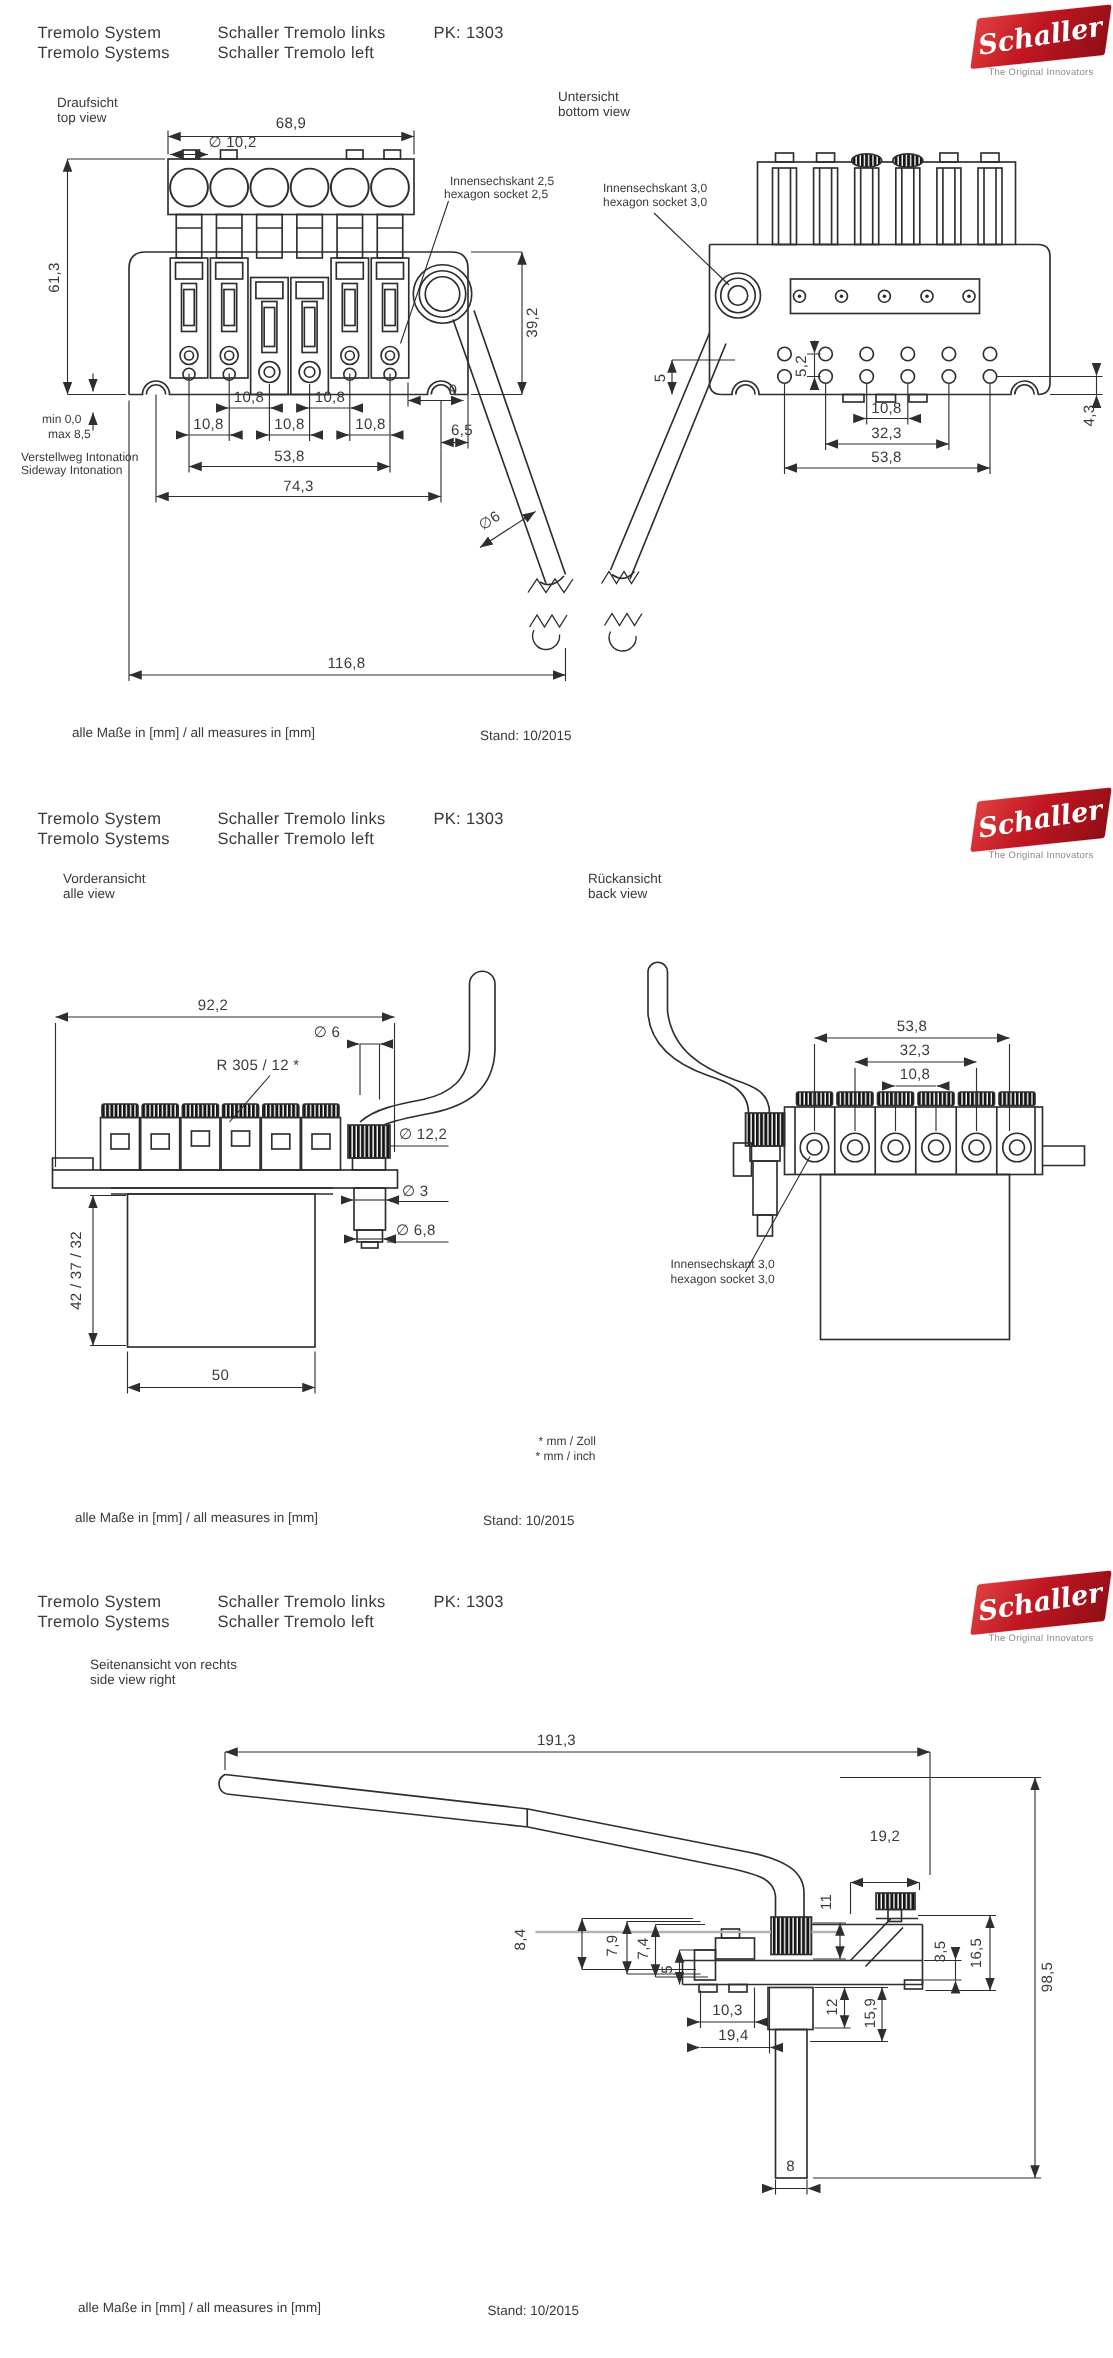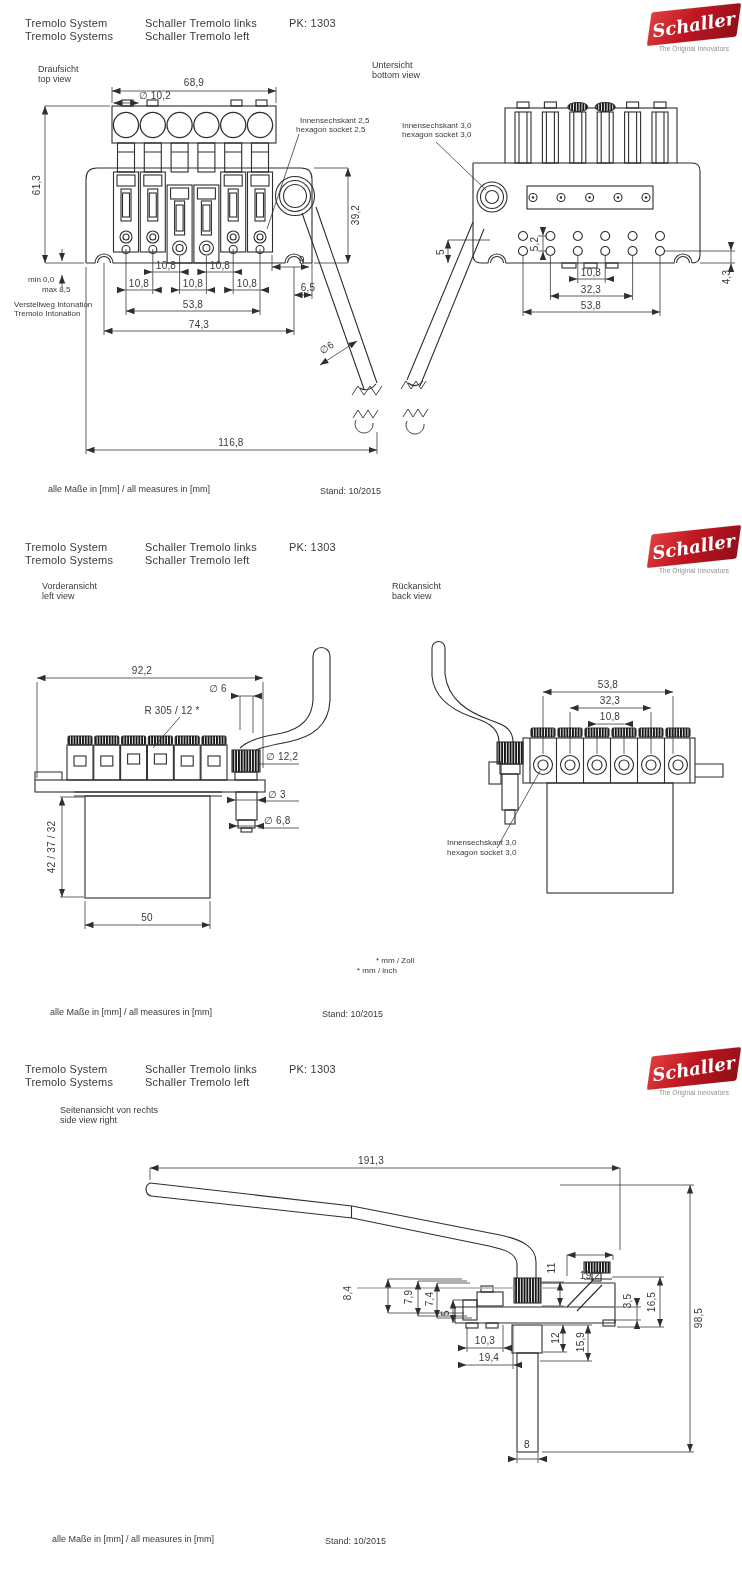--- a/index.html
+++ b/index.html
@@ -380,23 +380,23 @@
 <div class="t vw lft" style="left:38px;top:69px">Draufsicht</div>
 <div class="t vw lft" style="left:38px;top:79px">top view</div>
 <div class="t vw lft" style="left:372px;top:65px">Untersicht</div>
 <div class="t vw lft" style="left:372px;top:75px">bottom view</div>
 
 <div class="t d c" style="left:194px;top:83px">68,9</div>
 <div class="t d c" style="left:155px;top:96px">∅ 10,2</div>
 <div class="t d r90" style="left:37px;top:185px">61,3</div>
 <div class="t d r90" style="left:356px;top:215px">39,2</div>
 <div class="t sm lft" style="left:28px;top:280px">min 0,0</div>
-<div class="t sm lft" style="left:42px;top:290px">max 8,5</div>
+<div class="t sm lft" style="left:32px;top:290px">max 8,5</div>
 <div class="t sm lft" style="left:14px;top:305px">Verstellweg Intonation</div>
-<div class="t sm lft" style="left:14px;top:314px">Tremolo Intonation</div>
+<div class="t sm lft" style="left:14px;top:314px">Sideway Intonation</div>
 <div class="t d c" style="left:166px;top:266px">10,8</div>
 <div class="t d c" style="left:220px;top:266px">10,8</div>
 <div class="t d c" style="left:139px;top:284px">10,8</div>
 <div class="t d c" style="left:193px;top:284px">10,8</div>
 <div class="t d c" style="left:247px;top:284px">10,8</div>
 <div class="t d c" style="left:302px;top:261px">9</div>
 <div class="t d c" style="left:308px;top:288px">6,5</div>
 <div class="t d c" style="left:193px;top:305px">53,8</div>
 <div class="t d c" style="left:199px;top:325px">74,3</div>
 <div class="t d r35" style="left:327px;top:348px">∅6</div>
@@ -421,60 +421,60 @@
 <div class="t hd lft" style="left:145px;top:547px">Schaller Tremolo links</div>
 <div class="t hd lft" style="left:145px;top:560px">Schaller Tremolo left</div>
 <div class="t hd lft" style="left:289px;top:547px">PK: 1303</div>
 <div class="logo" style="top:530px">
   <div class="logo-box">
         <span class="logo-script">Schaller</span>
       </div>
   <div class="logo-tag">The Original Innovators</div>
 </div>
 <div class="t vw lft" style="left:42px;top:586px">Vorderansicht</div>
-<div class="t vw lft" style="left:42px;top:596px">left view</div>
+<div class="t vw lft" style="left:42px;top:596px">alle view</div>
 <div class="t vw lft" style="left:392px;top:586px">Rückansicht</div>
 <div class="t vw lft" style="left:392px;top:596px">back view</div>
 
 <div class="t d c" style="left:142px;top:671px">92,2</div>
 <div class="t d c" style="left:218px;top:689px">∅ 6</div>
 <div class="t d c" style="left:172px;top:711px">R 305 / 12 *</div>
 <div class="t d lft" style="left:266px;top:757px">∅ 12,2</div>
 <div class="t d lft" style="left:268px;top:795px">∅ 3</div>
 <div class="t d lft" style="left:264px;top:821px">∅ 6,8</div>
 <div class="t d r90" style="left:52px;top:847px">42 / 37 / 32</div>
 <div class="t d c" style="left:147px;top:918px">50</div>
 
 <div class="t d c" style="left:608px;top:685px">53,8</div>
 <div class="t d c" style="left:610px;top:701px">32,3</div>
 <div class="t d c" style="left:610px;top:717px">10,8</div>
 <div class="t sm lft" style="left:447px;top:843px">Innensechskant 3,0</div>
 <div class="t sm lft" style="left:447px;top:853px">hexagon socket 3,0</div>
-<div class="t sm lft" style="left:376px;top:961px">* mm / Zoll</div>
+<div class="t sm lft" style="left:359px;top:961px">* mm / Zoll</div>
 <div class="t sm lft" style="left:357px;top:971px">* mm / inch</div>
 
 <div class="t ft lft" style="left:50px;top:1012px">alle Maße in [mm] / all measures in [mm]</div>
 <div class="t ft lft" style="left:322px;top:1014px">Stand: 10/2015</div>
 
 <div class="t hd lft" style="left:25px;top:1069px">Tremolo System</div>
 <div class="t hd lft" style="left:25px;top:1082px">Tremolo Systems</div>
 <div class="t hd lft" style="left:145px;top:1069px">Schaller Tremolo links</div>
 <div class="t hd lft" style="left:145px;top:1082px">Schaller Tremolo left</div>
 <div class="t hd lft" style="left:289px;top:1069px">PK: 1303</div>
 <div class="logo" style="top:1052px">
   <div class="logo-box">
         <span class="logo-script">Schaller</span>
       </div>
   <div class="logo-tag">The Original Innovators</div>
 </div>
 <div class="t vw lft" style="left:60px;top:1110px">Seitenansicht von rechts</div>
 <div class="t vw lft" style="left:60px;top:1120px">side view right</div>
 
 <div class="t d c" style="left:371px;top:1161px">191,3</div>
-<div class="t d c" style="left:590px;top:1276px">19,2</div>
+<div class="t d c" style="left:590px;top:1225px">19,2</div>
 <div class="t d r90" style="left:552px;top:1268px">11</div>
 <div class="t d r90" style="left:348px;top:1293px">8,4</div>
 <div class="t d r90" style="left:409px;top:1297px">7,9</div>
 <div class="t d r90" style="left:430px;top:1299px">7,4</div>
 <div class="t d r90" style="left:446px;top:1313px">5</div>
 <div class="t d c" style="left:485px;top:1341px">10,3</div>
 <div class="t d c" style="left:489px;top:1358px">19,4</div>
 <div class="t d r90" style="left:556px;top:1338px">12</div>
 <div class="t d r90" style="left:581px;top:1342px">15,9</div>
 <div class="t d r90" style="left:628px;top:1301px">3,5</div>

